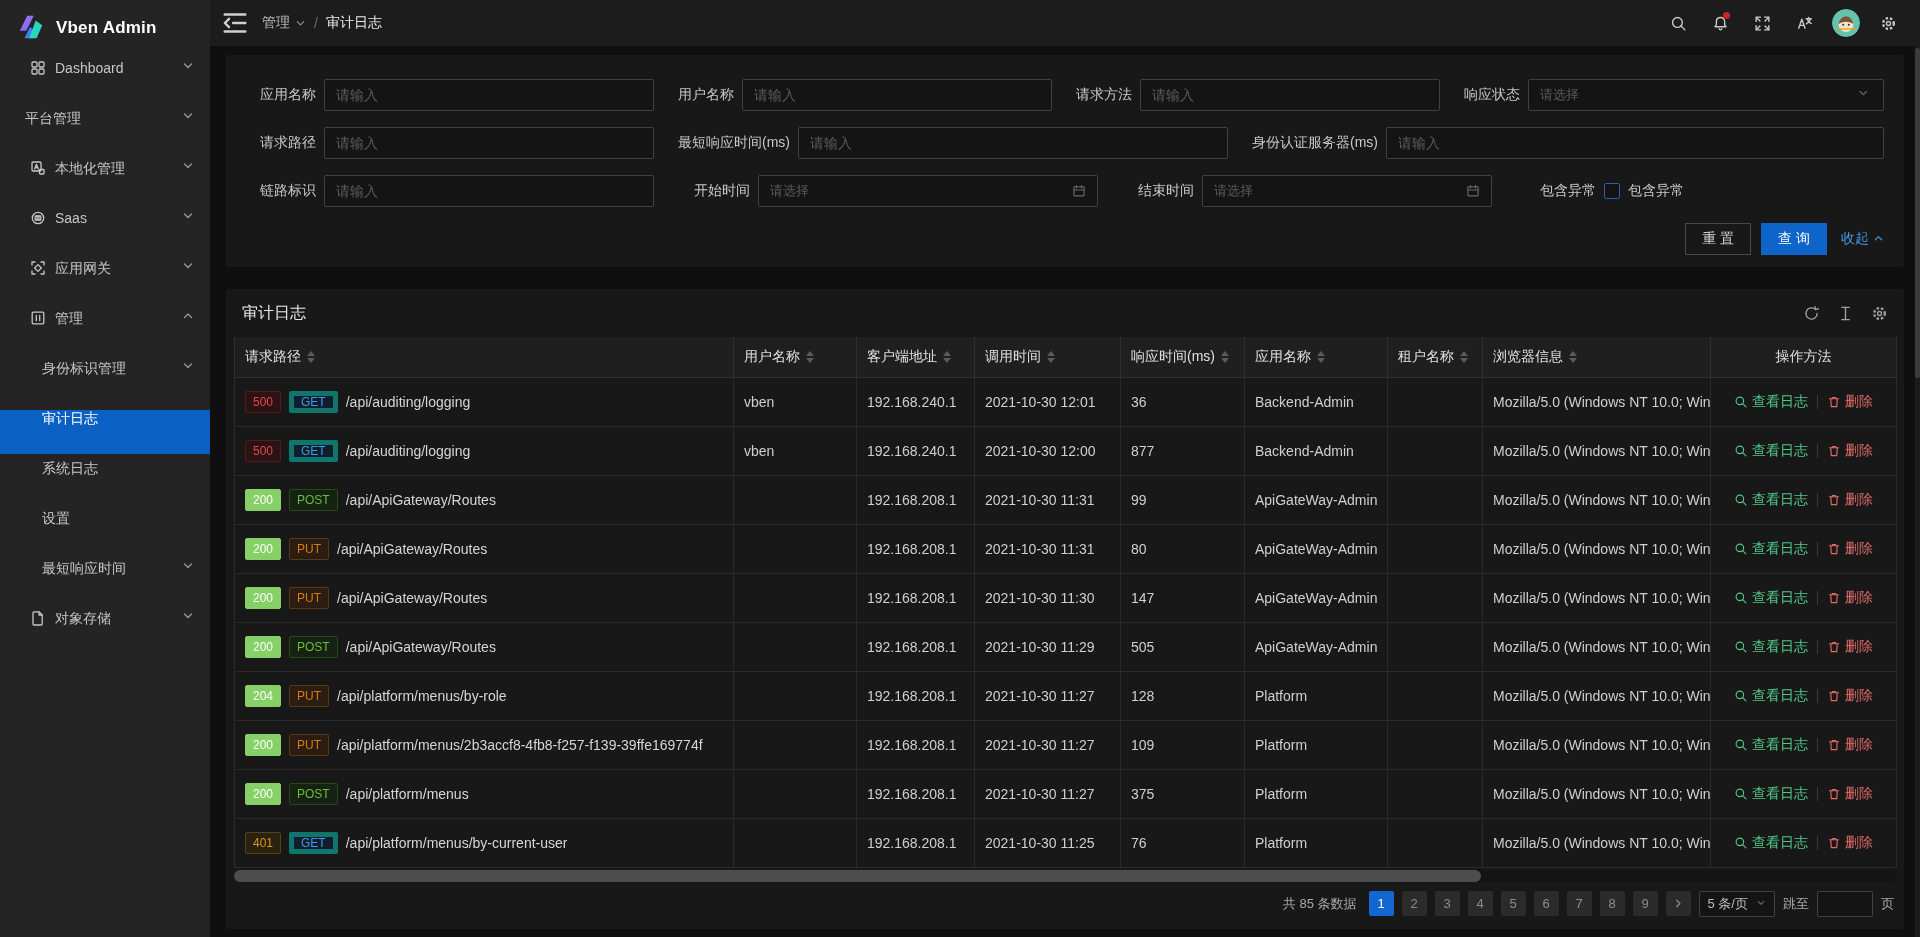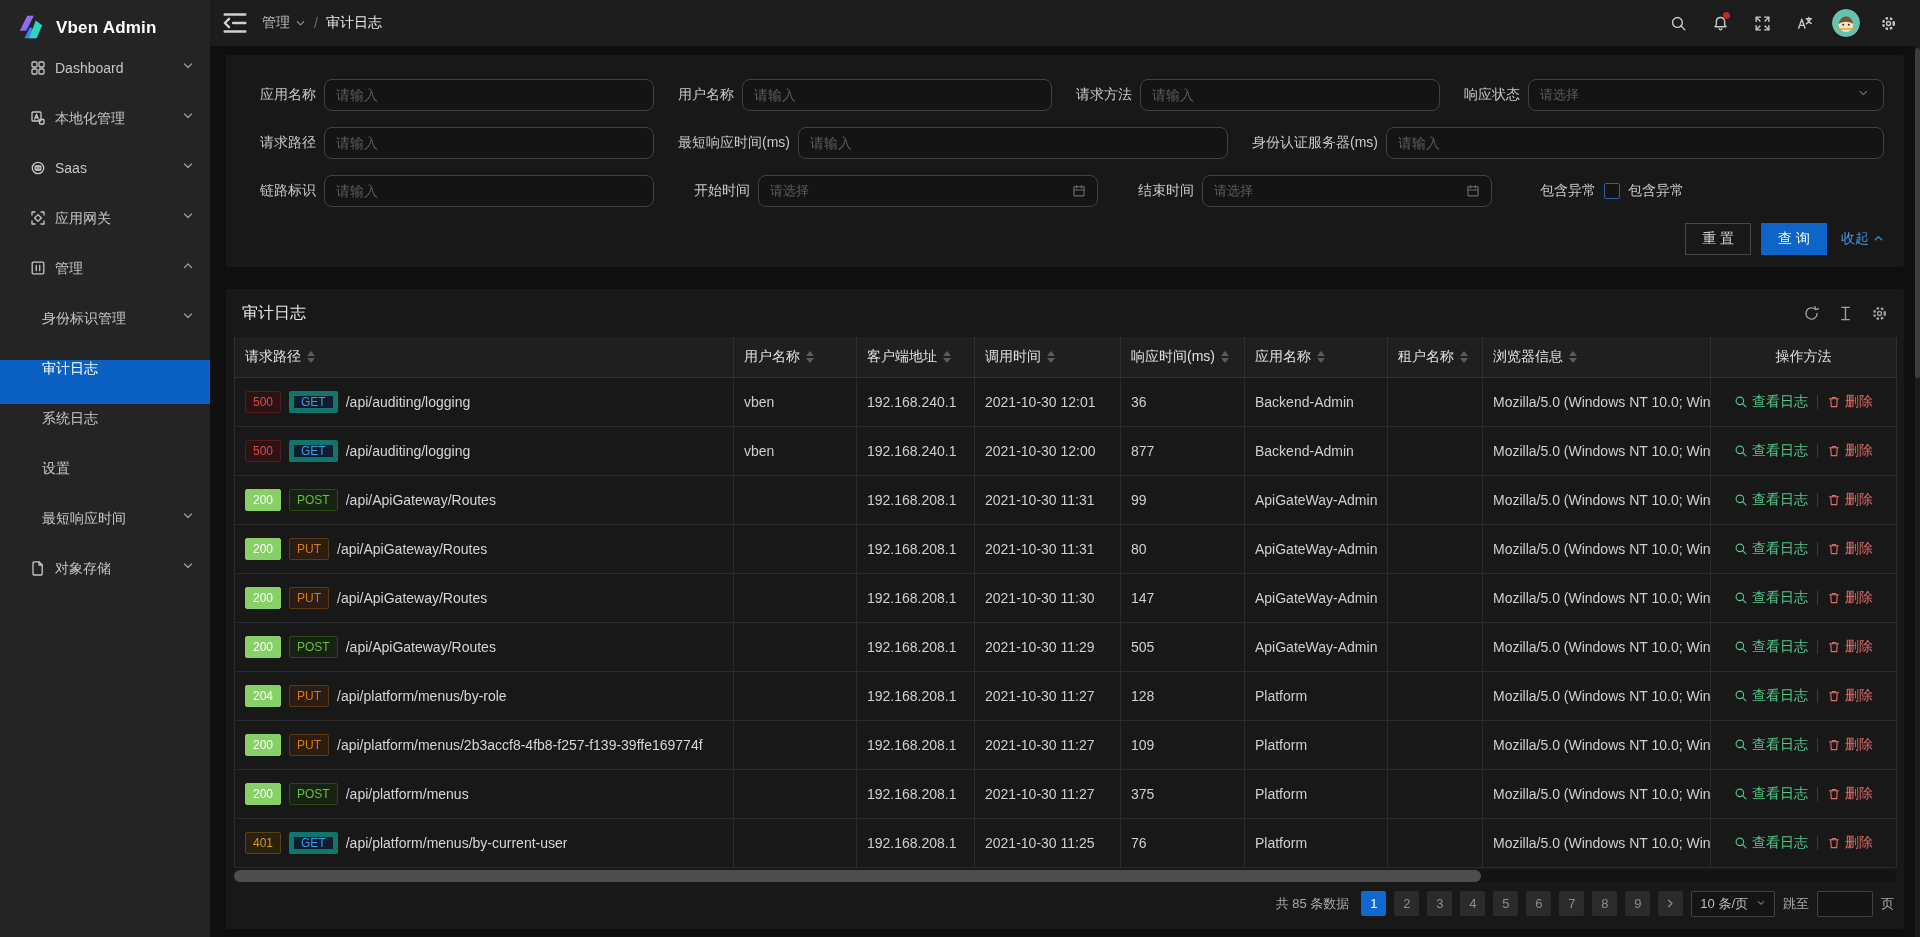--- a/index.html
+++ b/index.html
@@ -44,21 +44,21 @@
   .card { background:#181818; border-radius:2px; }
 
   
   .filter-card { padding:24px 20px 12px; flex:0 0 auto; }
   .f-row { display:flex; align-items:center; margin-bottom:16px; }
   .f-field { display:flex; align-items:center; margin-left:24px; }
   .f-field:first-child { margin-left:0; }
   .f-field.grow { flex:1 1 auto; }
   .f-label { color:#c8c8c8; font-size:14px; white-space:nowrap; margin-right:8px; }
   .f-field:first-child .f-label { width:70px; text-align:right; }
-  .ctl { height:32px; background:#141414; border:1px solid #414141; border-radius:8px;
+  .ctl { height:32px; background:#141414; border:1px solid #414141; border-radius:2px;
     display:flex; align-items:center; padding:0 11px; }
   .ctl input { background:transparent; border:none; outline:none; color:#d9d9d9;
     font-size:14px; width:100%; font-family:inherit; }
   .ctl input::placeholder { color:#5c5c5c; }
   .ctl.grow { flex:1 1 auto; }
   .ctl .ph { color:#5c5c5c; font-size:13px; flex:1 1 auto; white-space:nowrap; }
   .ctl .ctl-icon { width:14px; height:14px; color:#6a6a6a; display:inline-flex; margin-left:8px; flex:0 0 auto; }
   .checkbox-box { width:16px; height:16px; border:1px solid #2f5f9e; border-radius:2px;
     background:#141414; margin-right:8px; cursor:pointer; flex:0 0 auto; }
   .checkbox-text { color:#c8c8c8; font-size:14px; }
@@ -163,20 +163,28 @@
               <rect x="9" y="9" width="5" height="5" rx="1" stroke="currentColor" fill="none" stroke-width="1.3" stroke-linecap="round" stroke-linejoin="round"></rect>
             </svg>
           </span>
           <span class="mi-label">Dashboard</span>
           <span class="mi-chevron" style="display: inline-flex;">
             <svg viewBox="0 0 12 12" width="100%" height="100%">
               <polyline points="2.5,4 6,7.5 9.5,4" stroke="currentColor" fill="none" stroke-width="1.3" stroke-linecap="round" stroke-linejoin="round"></polyline>
             </svg>
           </span>
         </div>
+        <div class="menu-item no-icon">
+          <span class="mi-label">平台管理</span>
+          <span class="mi-chevron" style="display: inline-flex;">
+            <svg viewBox="0 0 12 12" width="100%" height="100%">
+              <polyline points="2.5,4 6,7.5 9.5,4" stroke="currentColor" fill="none" stroke-width="1.3" stroke-linecap="round" stroke-linejoin="round"></polyline>
+            </svg>
+          </span>
+        </div>
         <div class="menu-item">
           <span class="mi-icon" style="display: inline-flex;">
             <svg viewBox="0 0 16 16" width="100%" height="100%">
               <rect x="2" y="2" width="9" height="9" rx="1" stroke="currentColor" fill="none" stroke-width="1.3" stroke-linecap="round" stroke-linejoin="round"></rect>
               <path d="M4.7 9 6.5 4.3 8.3 9 M5.4 7.5h2.2" stroke="currentColor" fill="none" stroke-width="1.3" stroke-linecap="round" stroke-linejoin="round"></path>
               <rect x="9.5" y="9.5" width="4.5" height="4.5" rx="0.8" stroke="currentColor" fill="none" stroke-width="1.3" stroke-linecap="round" stroke-linejoin="round"></rect>
             </svg>
           </span>
           <span class="mi-label">本地化管理</span>
           <span class="mi-chevron" style="display: inline-flex;">
@@ -919,21 +927,21 @@
               <span class="page-btn">7</span>
               <span class="page-btn">8</span>
               <span class="page-btn">9</span>
               <span class="page-btn">
                 <svg viewBox="0 0 12 12">
                   <polyline points="4,2.5 7.5,6 4,9.5" stroke="currentColor" fill="none" stroke-width="1.3" stroke-linecap="round" stroke-linejoin="round"></polyline>
                 </svg>
               </span>
             </span>
           <span class="page-size">
-            <span>10 条/页</span>
+            <span>5 条/页</span>
             <span id="pagesize-caret"><svg viewBox="0 0 12 12" width="10" height="10">
                   <polyline points="2.5,4 6,7.5 9.5,4" stroke="currentColor" fill="none" stroke-width="1.3" stroke-linecap="round" stroke-linejoin="round"></polyline>
                 </svg></span>
           </span>
           <span>跳至</span>
           <input class="jump-input" value="" style="">
           <span>页</span>
         </div>
       </section>
 

